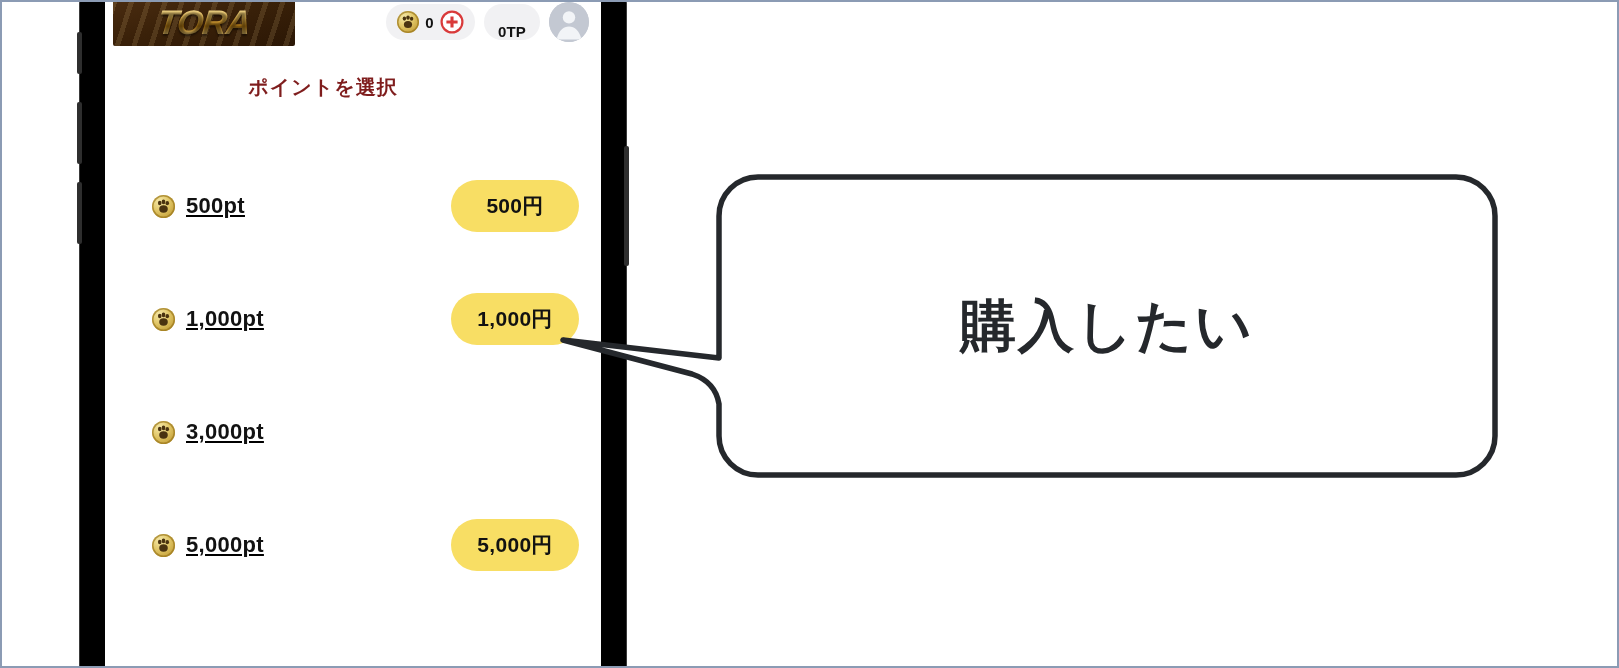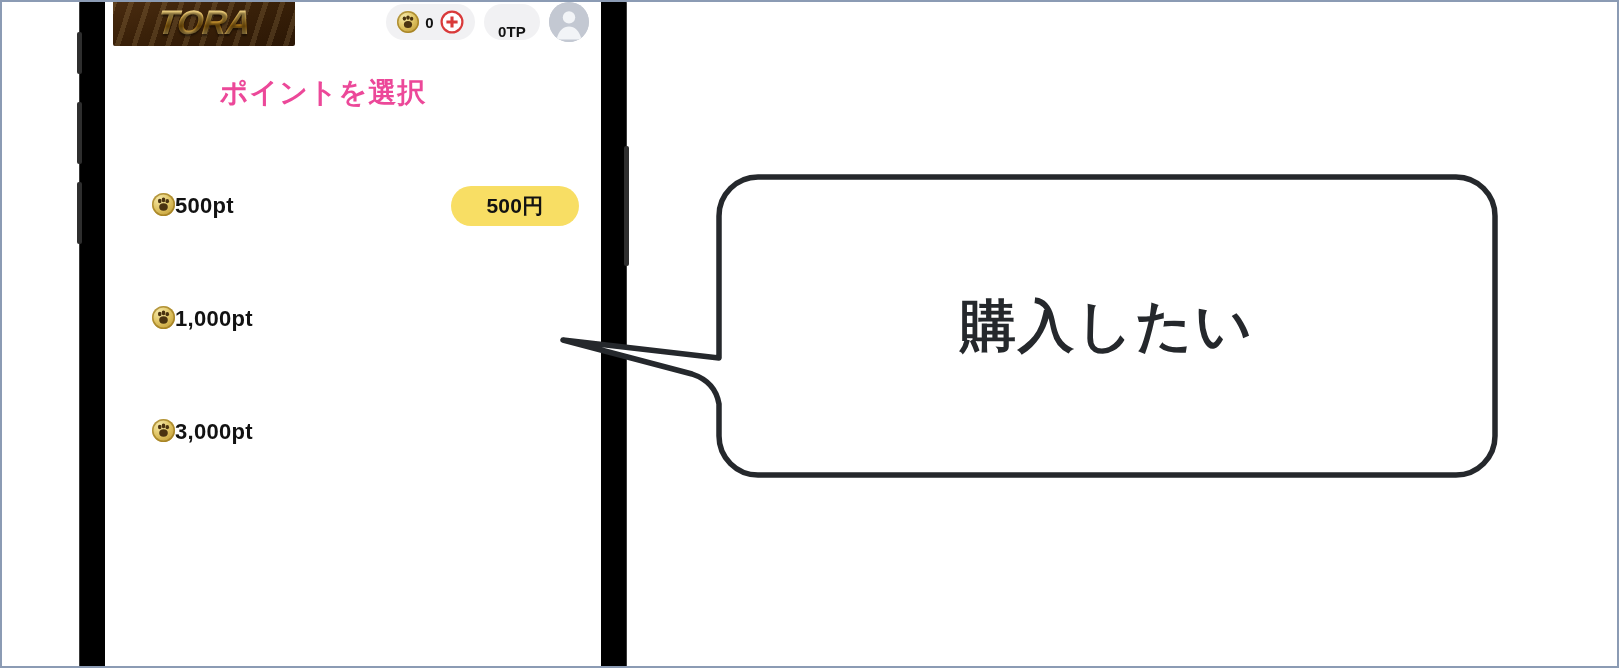--- a/index.html
+++ b/index.html
@@ -145,58 +145,60 @@
     flex: 0 0 auto;
   }
 
   
   #page-title {
     position: absolute;
     left: 0;
     top: 86px;
     width: 436px;
     text-align: center;
-    font-size: 28px;
-    font-weight: bold;
-    color: #ec4899;
+    font-size: 20px;
+    font-weight: bold;
+    color: #7f1d1d;
     letter-spacing: 1px;
   }
 
   
   #point-list {
     position: absolute;
     left: 0;
     top: 190px;
     width: 496px;
   }
   .point-row {
     display: flex;
     align-items: center;
     height: 56px;
     margin-bottom: 57px;
     padding: 0 22px 0 47px;
     box-sizing: border-box;
   }
   .pt-left {
     display: flex;
-    align-items: flex-start;
+    align-items: center;
+    gap: 11px;
+    text-decoration: underline;
   }
   .pt-label {
     font-size: 22px;
     font-weight: bold;
     color: #121212;
     letter-spacing: 0.3px;
     white-space: nowrap;
   }
   .price-btn {
     margin-left: auto;
     background: #f8de64;
     border: none;
     border-radius: 999px;
-    height: 40px;
+    height: 52px;
     min-width: 128px;
     padding: 0 18px;
     font-family: "Liberation Sans", sans-serif;
     font-size: 21px;
     font-weight: bold;
     color: #121212;
     letter-spacing: 0.3px;
     cursor: pointer;
     display: flex;
     align-items: center;
@@ -317,38 +319,55 @@
                 <g fill="#4a3310">
                   <ellipse cx="7.4" cy="7.6" rx="1.75" ry="2.1"></ellipse>
                   <ellipse cx="11" cy="6.6" rx="1.75" ry="2.2"></ellipse>
                   <ellipse cx="14.6" cy="7.8" rx="1.7" ry="2.05"></ellipse>
                   <ellipse cx="11" cy="13.4" rx="4.1" ry="3.5"></ellipse>
                 </g>
               </svg>
             </span>
             <span class="pt-label">1,000pt</span>
           </div>
+          <button class="price-btn">1,000円</button>
         </div>
 
         <div class="point-row">
           <div class="pt-left">
             <span class="coin" style="width:23px;height:23px;">
               <svg width="23" height="23" viewBox="0 0 22 22" aria-hidden="true">
                 <g fill="#4a3310">
                   <ellipse cx="7.4" cy="7.6" rx="1.75" ry="2.1"></ellipse>
                   <ellipse cx="11" cy="6.6" rx="1.75" ry="2.2"></ellipse>
                   <ellipse cx="14.6" cy="7.8" rx="1.7" ry="2.05"></ellipse>
                   <ellipse cx="11" cy="13.4" rx="4.1" ry="3.5"></ellipse>
                 </g>
               </svg>
             </span>
             <span class="pt-label">3,000pt</span>
           </div>
         </div>
 
+        <div class="point-row">
+          <div class="pt-left">
+            <span class="coin" style="width:23px;height:23px;">
+              <svg width="23" height="23" viewBox="0 0 22 22" aria-hidden="true">
+                <g fill="#4a3310">
+                  <ellipse cx="7.4" cy="7.6" rx="1.75" ry="2.1"></ellipse>
+                  <ellipse cx="11" cy="6.6" rx="1.75" ry="2.2"></ellipse>
+                  <ellipse cx="14.6" cy="7.8" rx="1.7" ry="2.05"></ellipse>
+                  <ellipse cx="11" cy="13.4" rx="4.1" ry="3.5"></ellipse>
+                </g>
+              </svg>
+            </span>
+            <span class="pt-label">5,000pt</span>
+          </div>
+          <button class="price-btn">5,000円</button>
+        </div>
 
       </div>
 
     </div>
   </div>
 
   <div id="callout">
     <svg id="callout-svg" width="786" height="308" viewBox="0 0 786 308">
       <path d="M 44 5
                L 742 5

